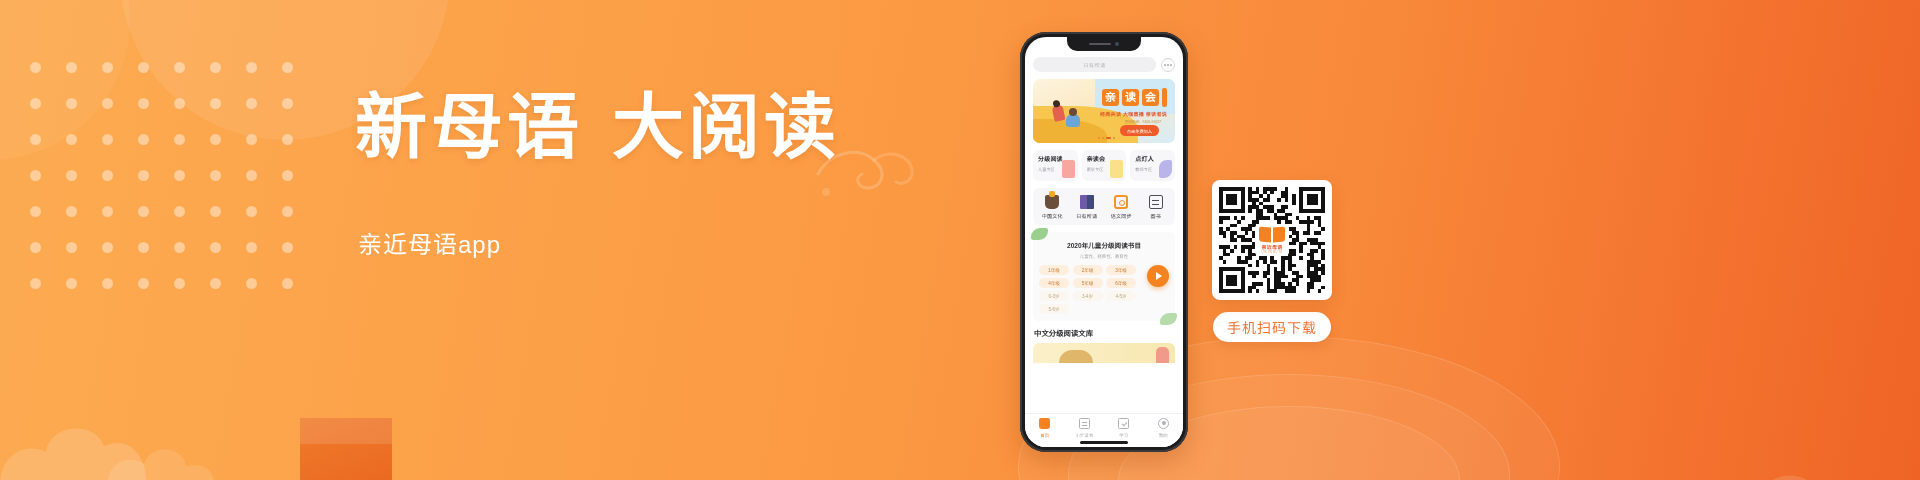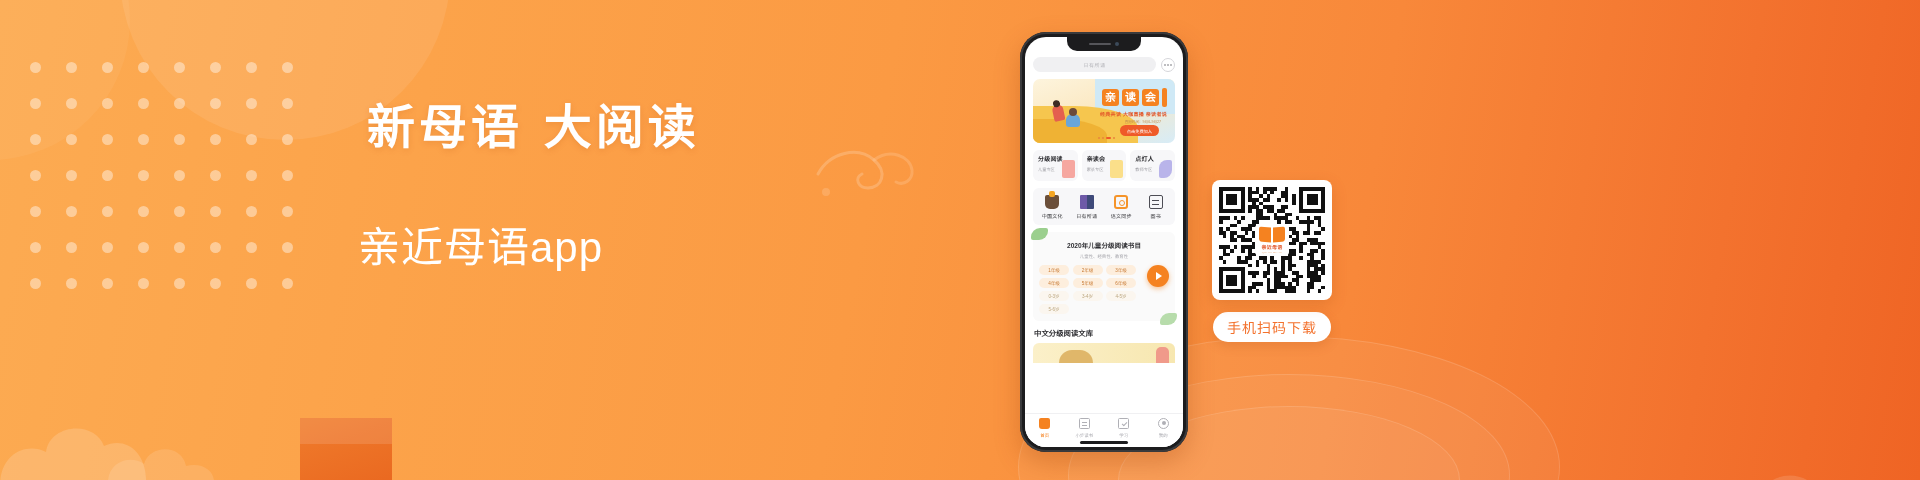--- a/index.html
+++ b/index.html
@@ -52,26 +52,26 @@
   .glow1{left:1018px;bottom:-118px;width:540px;height:260px;background:rgba(255,255,255,0.055);}
   .glow2{left:1068px;bottom:-96px;width:440px;height:200px;background:rgba(255,255,255,0.05);}
   .glow3{left:1118px;bottom:-74px;width:340px;height:146px;background:rgba(255,255,255,0.05);}
   
   .swirl{position:absolute;pointer-events:none;opacity:.5;}
 
   
   .copy{position:absolute;left:352px;top:88px;width:660px;}
   .headline{
     font-family:"DejaVu Serif","Liberation Serif",serif;
-    font-size:48px;line-height:1;font-weight:700;color:#ffffff;
-    letter-spacing:4px;margin:15px;white-space:nowrap;
+    font-size:72px;line-height:1;font-weight:700;color:#ffffff;
+    letter-spacing:4px;margin:3px;white-space:nowrap;
     text-shadow:0 2px 6px rgba(180,70,10,0.18);
   }
   .subline{
-    margin:62px 0 0 6px;font-size:42px;color:#ffffff;font-weight:400;
+    margin:62px 0 0 6px;font-size:24px;color:#ffffff;font-weight:400;
     letter-spacing:1px;white-space:nowrap;
   }
   .tagline{
     margin:26px 0 0 6px;font-size:25px;color:#ffffff;font-weight:400;
     letter-spacing:1px;white-space:nowrap;opacity:.97;
   }
 
   
   .phone{
     position:absolute;left:1020px;top:32px;width:168px;height:420px;
@@ -207,21 +207,21 @@
   .tic-home{background:#f58220;border-radius:2px 2px 3px 3px;}
   .tic-read{border:1.3px solid #b0b0b6;border-radius:1.5px;box-sizing:border-box;}
   .tic-read:after{content:"";position:absolute;left:2px;top:3px;right:2px;height:1px;background:#b0b0b6;box-shadow:0 3px 0 #b0b0b6;}
   .tic-study{border:1.3px solid #b0b0b6;border-radius:1.5px;box-sizing:border-box;}
   .tic-study:after{content:"";position:absolute;left:3px;top:2.5px;width:4px;height:2px;border-left:1.2px solid #b0b0b6;border-bottom:1.2px solid #b0b0b6;transform:rotate(-45deg);}
   .tic-mine{border:1.3px solid #b0b0b6;border-radius:50%;box-sizing:border-box;}
   .tic-mine:after{content:"";position:absolute;left:3.2px;top:2.2px;width:4px;height:4px;border-radius:50%;background:#b0b0b6;}
   .home-bar{position:absolute;left:50%;transform:translateX(-50%);bottom:3px;width:48px;height:2.6px;border-radius:2px;background:#1c1c1e;}
 
   
-  .qr-wrap{position:absolute;left:1212px;top:180px;font-family:Liberation Serif, serif;}
+  .qr-wrap{position:absolute;left:1212px;top:180px;}
   .qr-card{
     width:120px;height:120px;background:#fff;border-radius:8px;padding:7px;box-sizing:border-box;
     box-shadow:0 5px 16px rgba(160,60,10,.2);position:relative;
   }
   .qr-canvas{width:100%;height:100%;display:block;}
   .qr-logo{
     position:absolute;left:50%;top:50%;transform:translate(-50%,-50%);
     width:34px;height:30px;background:#fff;border-radius:3px;
     display:flex;flex-direction:column;align-items:center;justify-content:center;gap:1px;
   }

